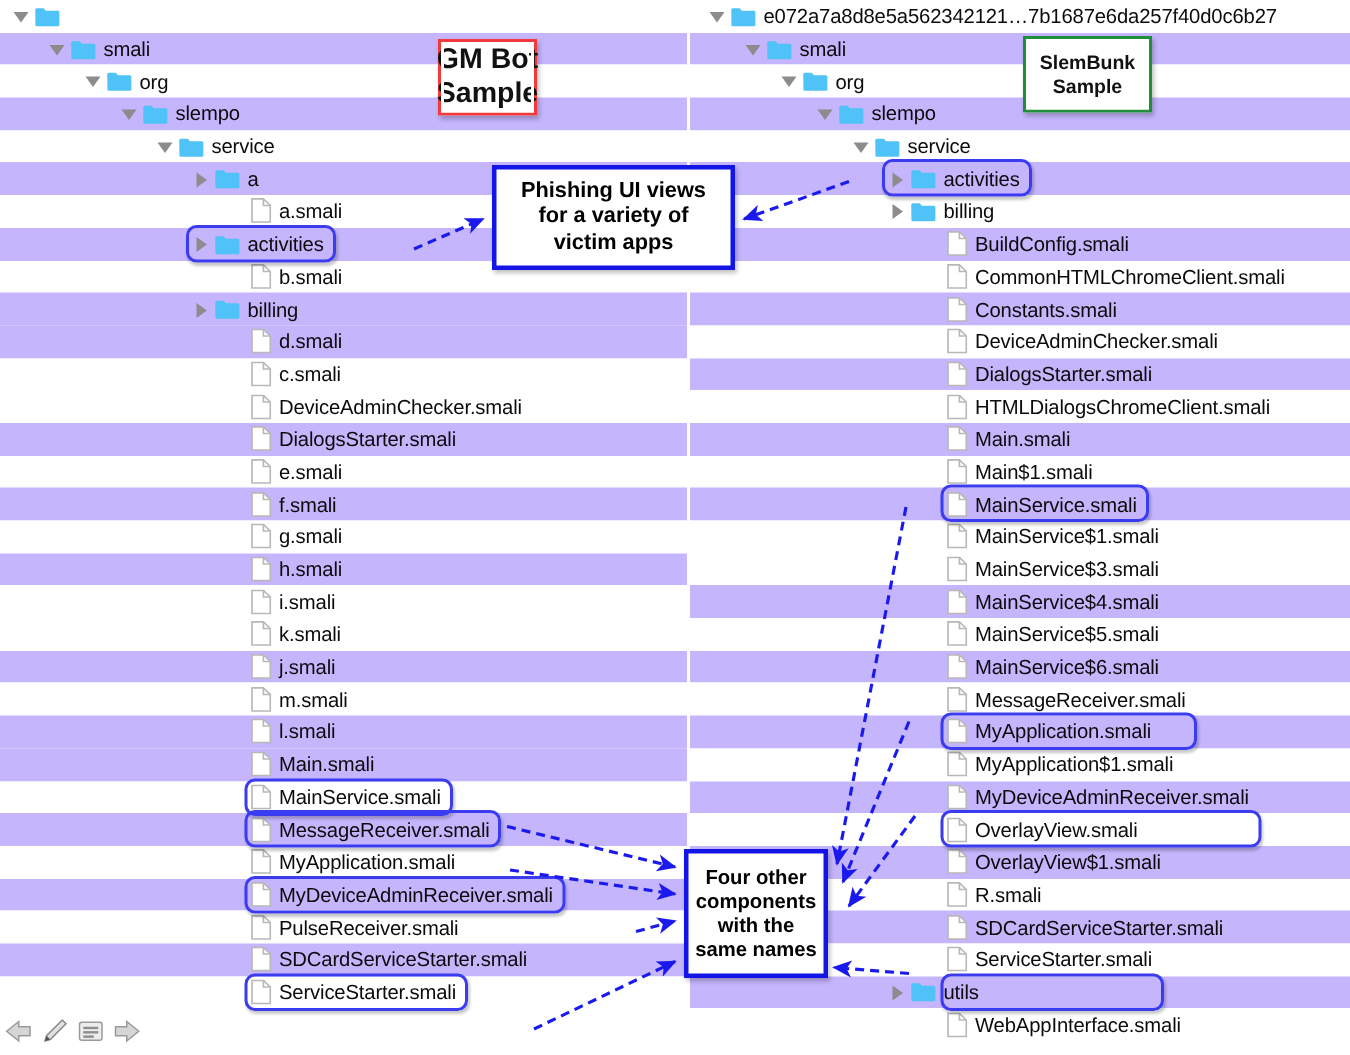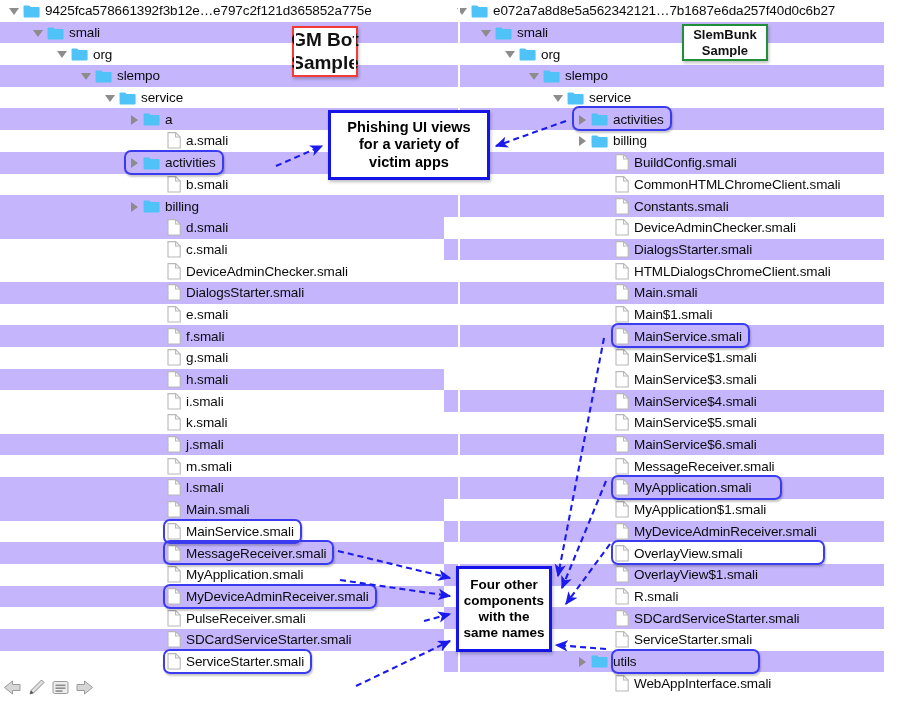--- a/index.html
+++ b/index.html
@@ -17,21 +17,21 @@
   }
 
   
   .panel {
     position: absolute;
     top: 0;
     height: 703px;
     overflow: hidden;
   }
   #panel-left  { left: 0px;   width: 458px; }
-  #panel-right { left: 444px; width: 440px; }
+  #panel-right { left: 460px; width: 440px; }
 
   .panel-divider {
     position: absolute;
     left: 458px; top: 0;
     width: 2px; height: 703px;
     background: #ffffff;
   }
 
   
   .row {
@@ -109,21 +109,21 @@
     border: 2px solid #f23a3a;
     outline: 2px solid #ffffff;
     outline-offset: -4px;
     font-size: 19px;
     color: #111;
   }
   #callout-gm .ctext { padding: 0 2px; }
 
   #callout-slembunk {
     left: 682px; top: 24px;
-    width: 86px; height: 37px;
+    width: 86px; height: 51px;
     border: 2px solid #1f8f3a;
     outline: 2px solid #ffffff;
     outline-offset: -4px;
     font-size: 13px;
     color: #111;
   }
 
   #callout-phishing {
     left: 328px; top: 110px;
     width: 162px; height: 70px;
@@ -168,21 +168,20 @@
 
   <div class="panel" id="panel-left">
       <div class="row">
         <span style="flex: 0 0 8px;"></span>
         <span class="twisty open"></span>
         <span class="ico">
           <svg width="17" height="14" viewBox="0 0 17 14">
             <path d="M0.5,2.5 a1,1 0 0 1 1,-1 h4.6 l1.5,1.6 h8 a1,1 0 0 1 1,1 v8.4 a1,1 0 0 1 -1,1 h-14 a1,1 0 0 1 -1,-1 z" fill="#4fc3f7"></path>
           </svg>
         </span>
-        <span class="label">9425fca578661392f3b12e…e797c2f121d365852a775e</span>
       </div>
       <div class="row alt">
         <span style="flex: 0 0 32px;"></span>
         <span class="twisty open"></span>
         <span class="ico">
           <svg width="17" height="14" viewBox="0 0 17 14">
             <path d="M0.5,2.5 a1,1 0 0 1 1,-1 h4.6 l1.5,1.6 h8 a1,1 0 0 1 1,1 v8.4 a1,1 0 0 1 -1,1 h-14 a1,1 0 0 1 -1,-1 z" fill="#4fc3f7"></path>
           </svg>
         </span>
         <span class="label">smali</span>

